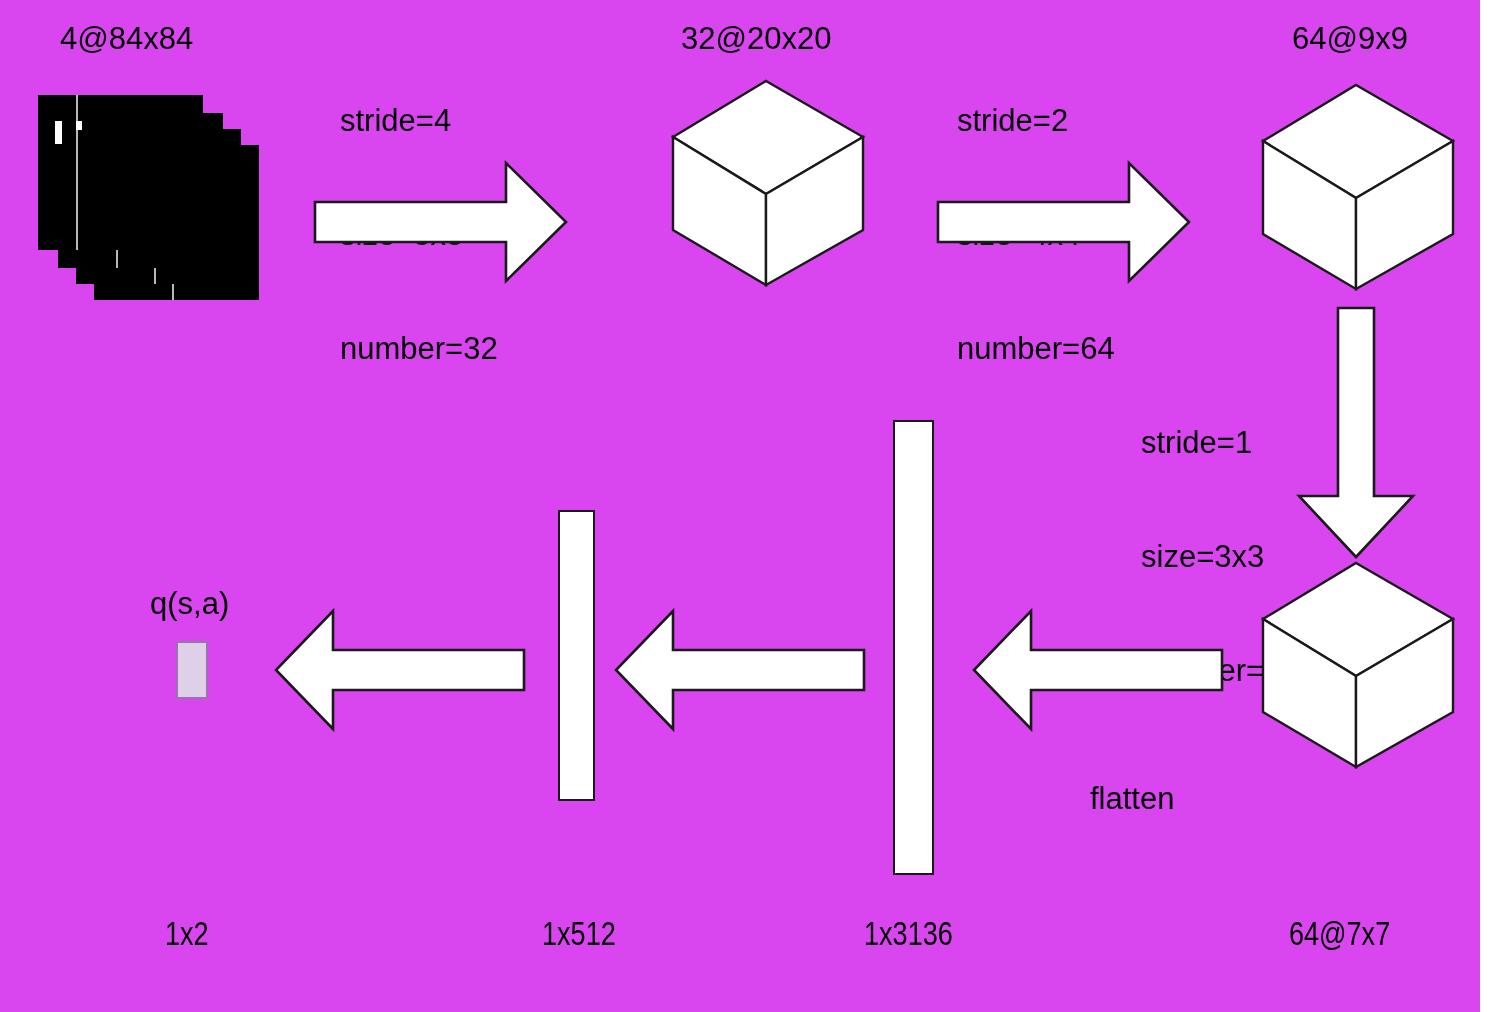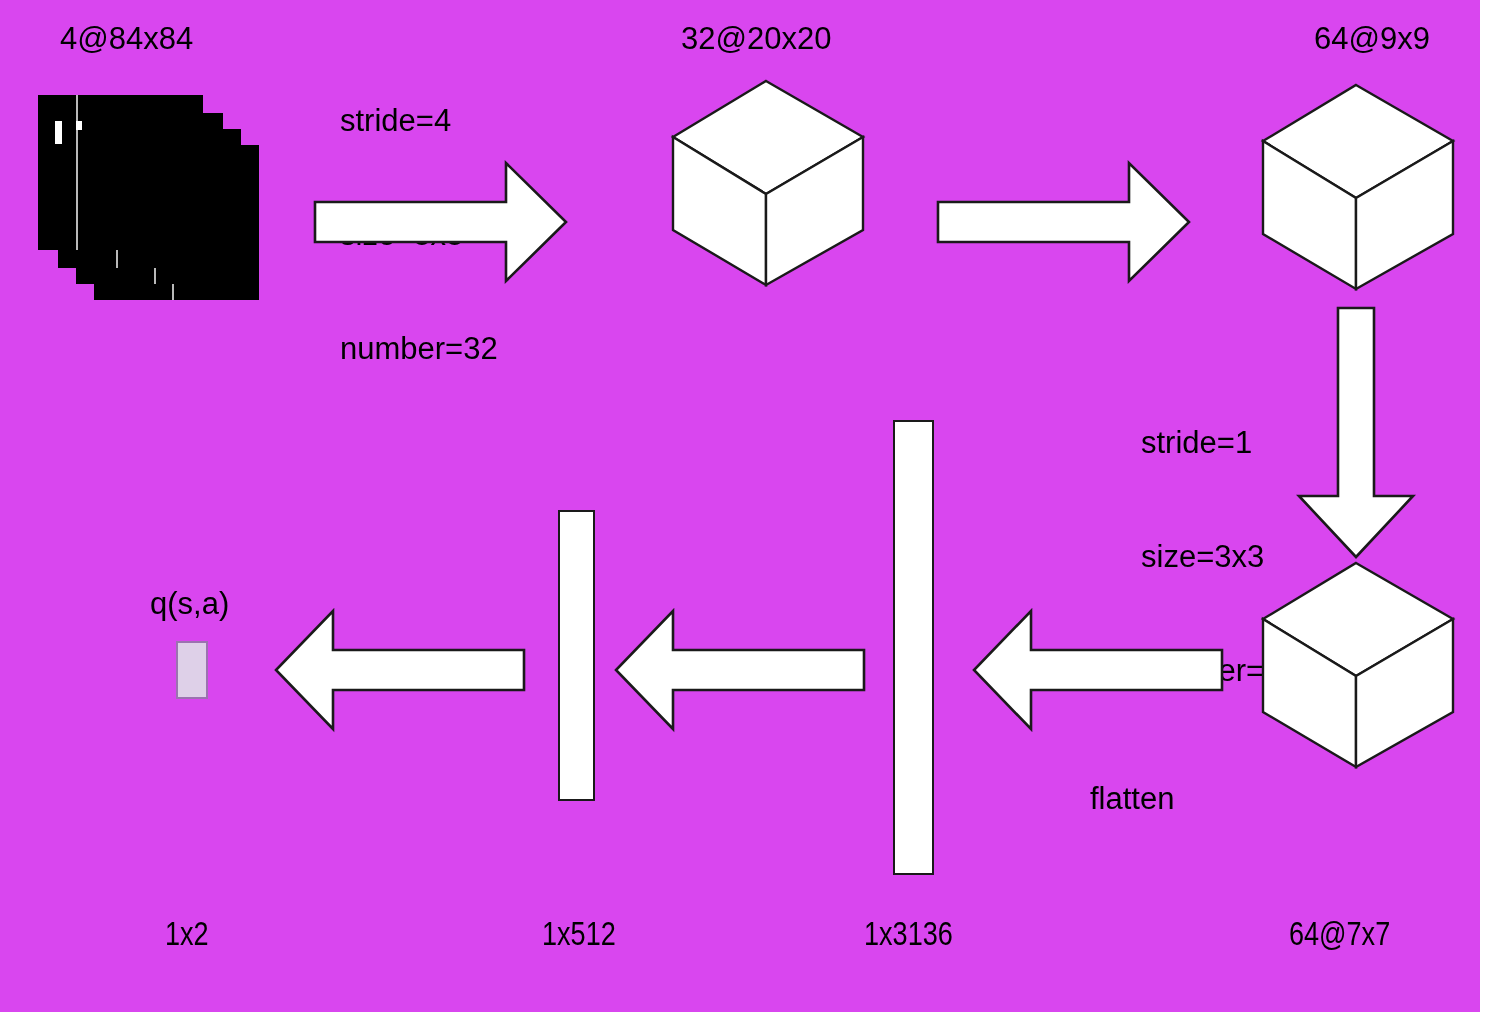--- a/index.html
+++ b/index.html
@@ -137,26 +137,31 @@
   </svg>
 
   <div class="lbl" style="left:681px; top:20px;">32@20x20</div>
 
   <svg class="shape" style="left:670px; top:78px;" width="200" height="210" viewBox="0 0 200 210">
     <polygon class="cube-face" points="96,3 193,59 96,116 3,59"></polygon>
     <polygon class="cube-face" points="3,59 96,116 96,207 3,152"></polygon>
     <polygon class="cube-face" points="96,116 193,59 193,152 96,207"></polygon>
   </svg>
 
+  <div class="param-block" style="left:957px; top:26px;">
+    <div>stride=2</div>
+    <div>size=4x4</div>
+    <div>number=64</div>
+  </div>
 
   <svg class="shape" style="left:936px; top:160px;" width="256" height="124" viewBox="0 0 256 124">
     <polygon class="stroke" points="2,42 193,42 193,3 253,62 193,121 193,82 2,82"></polygon>
   </svg>
 
-  <div class="lbl" style="left:1292px; top:20px;margin-left:22px;">64@9x9</div>
+  <div class="lbl" style="left:1292px; top:20px;">64@9x9</div>
 
   <svg class="shape" style="left:1260px; top:82px;" width="200" height="210" viewBox="0 0 200 210">
     <polygon class="cube-face" points="96,3 193,59 96,116 3,59"></polygon>
     <polygon class="cube-face" points="3,59 96,116 96,207 3,152"></polygon>
     <polygon class="cube-face" points="96,116 193,59 193,152 96,207"></polygon>
   </svg>
 
   <div class="param-block" style="left:1101px; top:348px;margin-left:40px;">
     <div>stride=1</div>
     <div>size=3x3</div>

